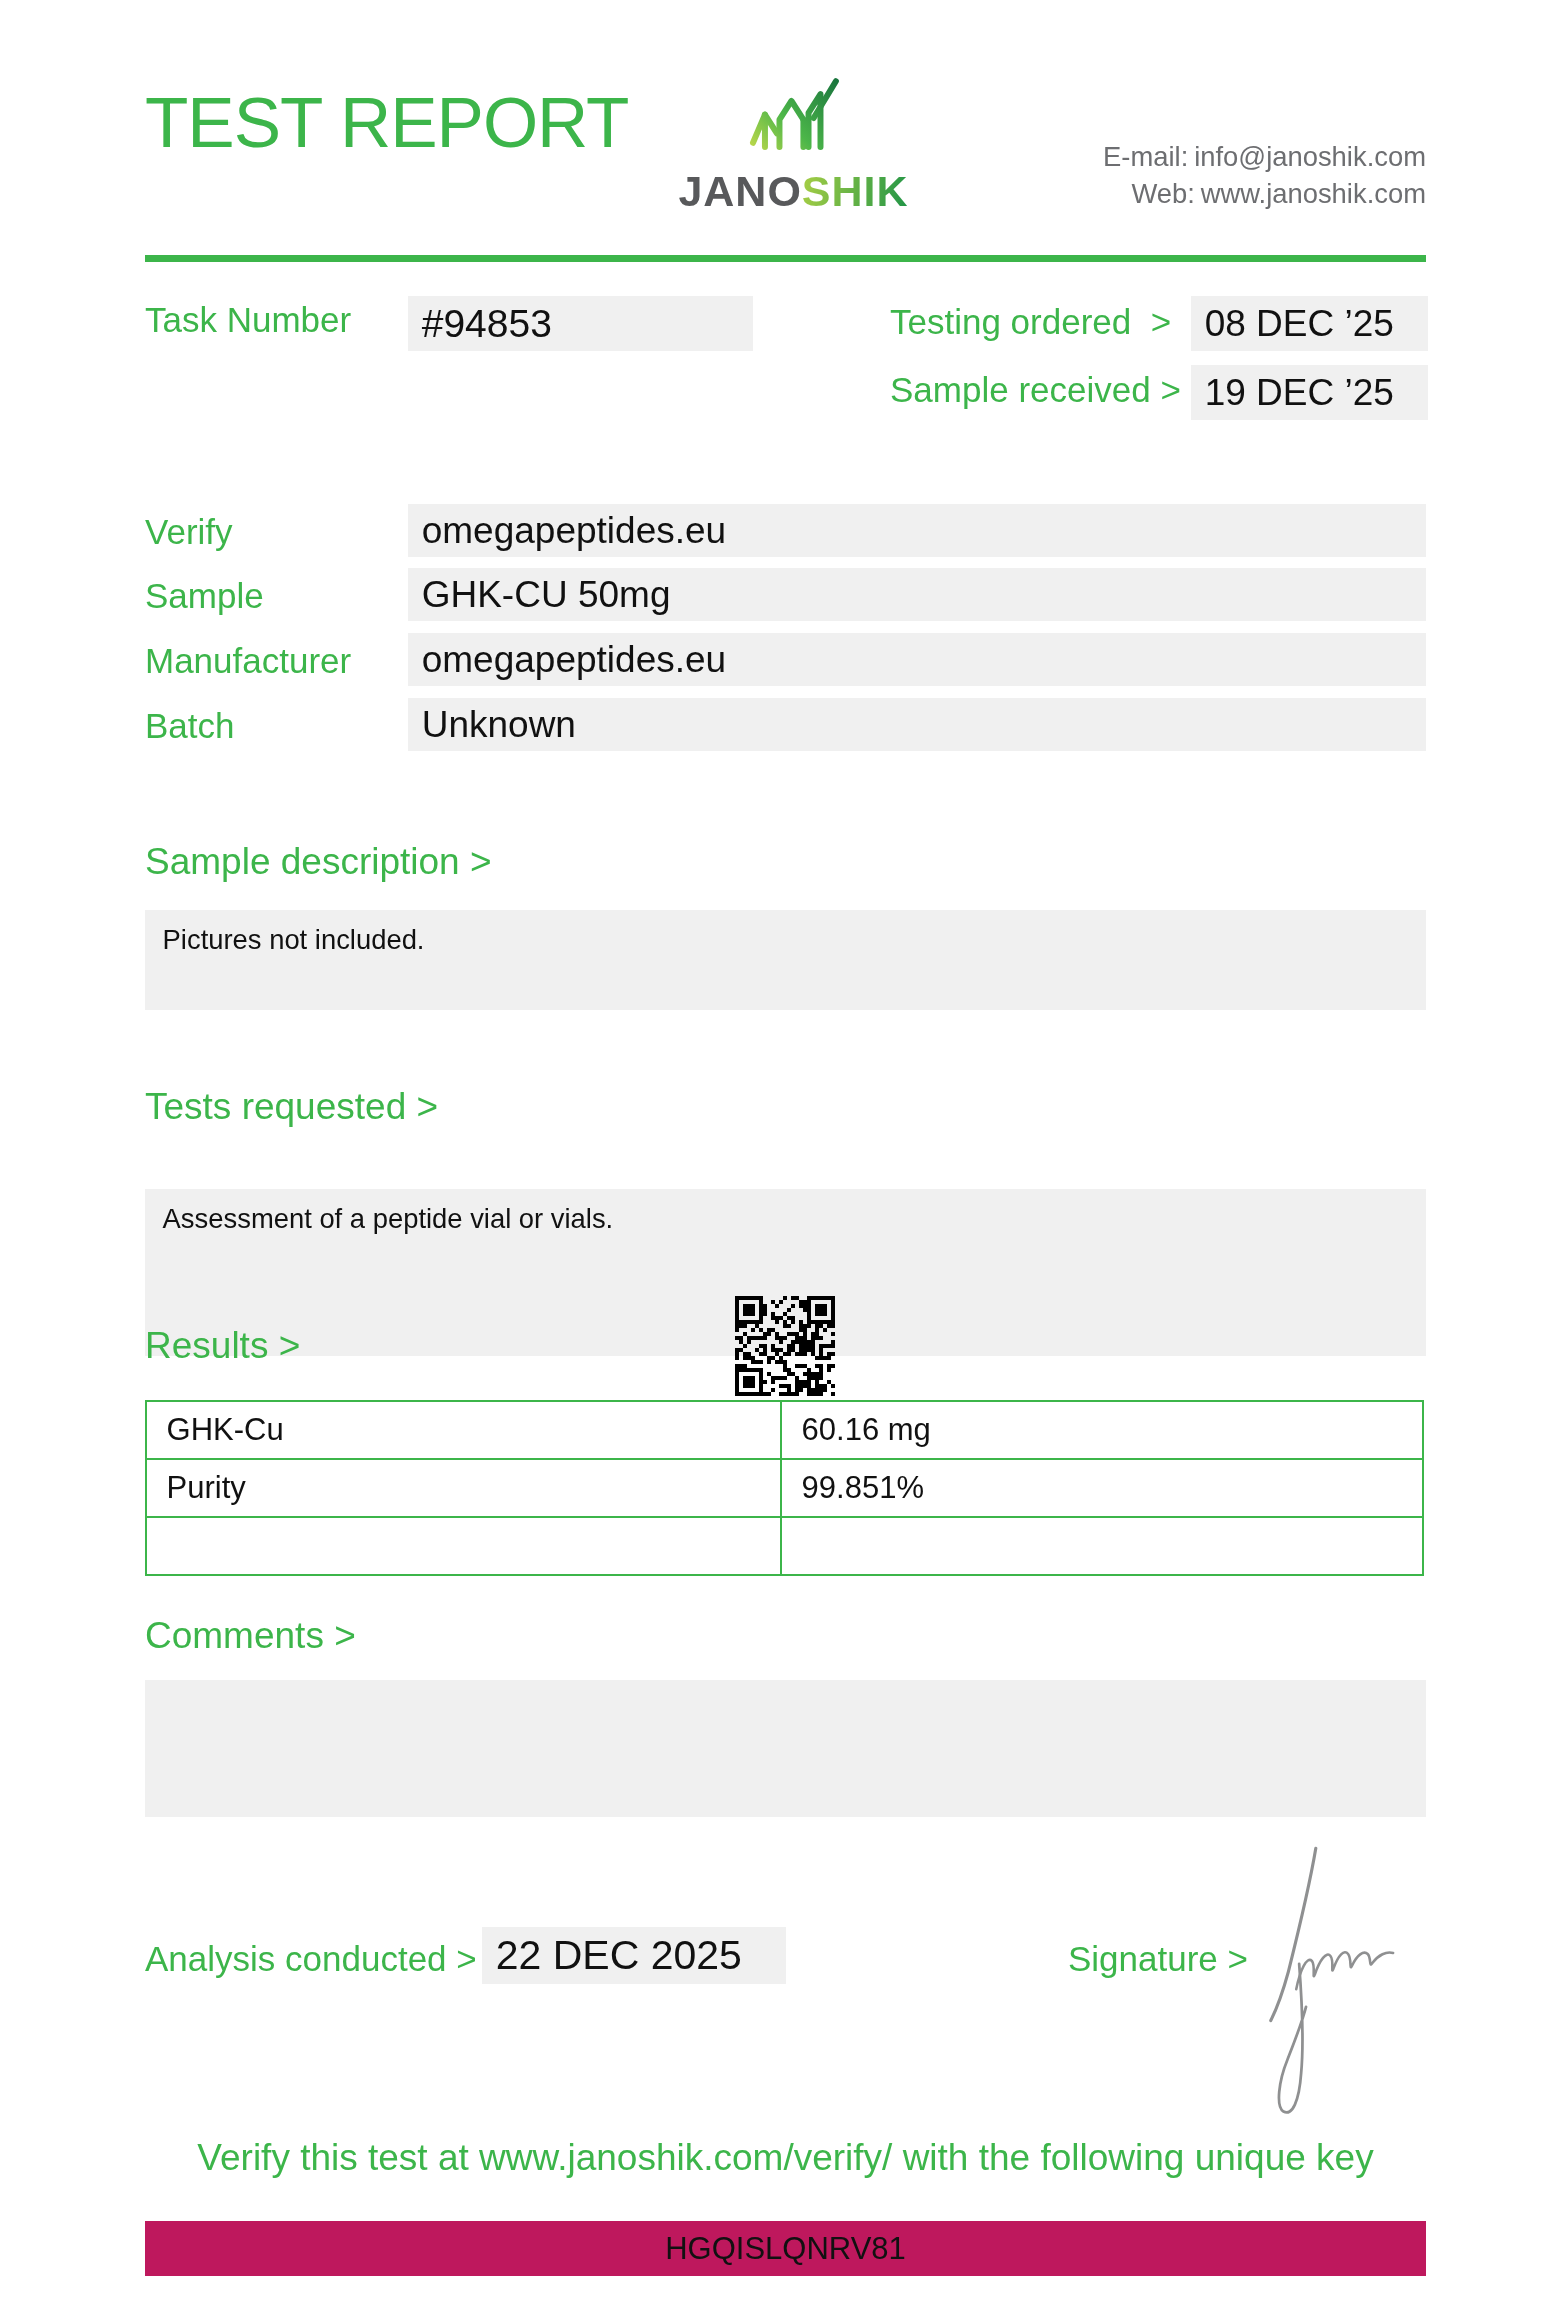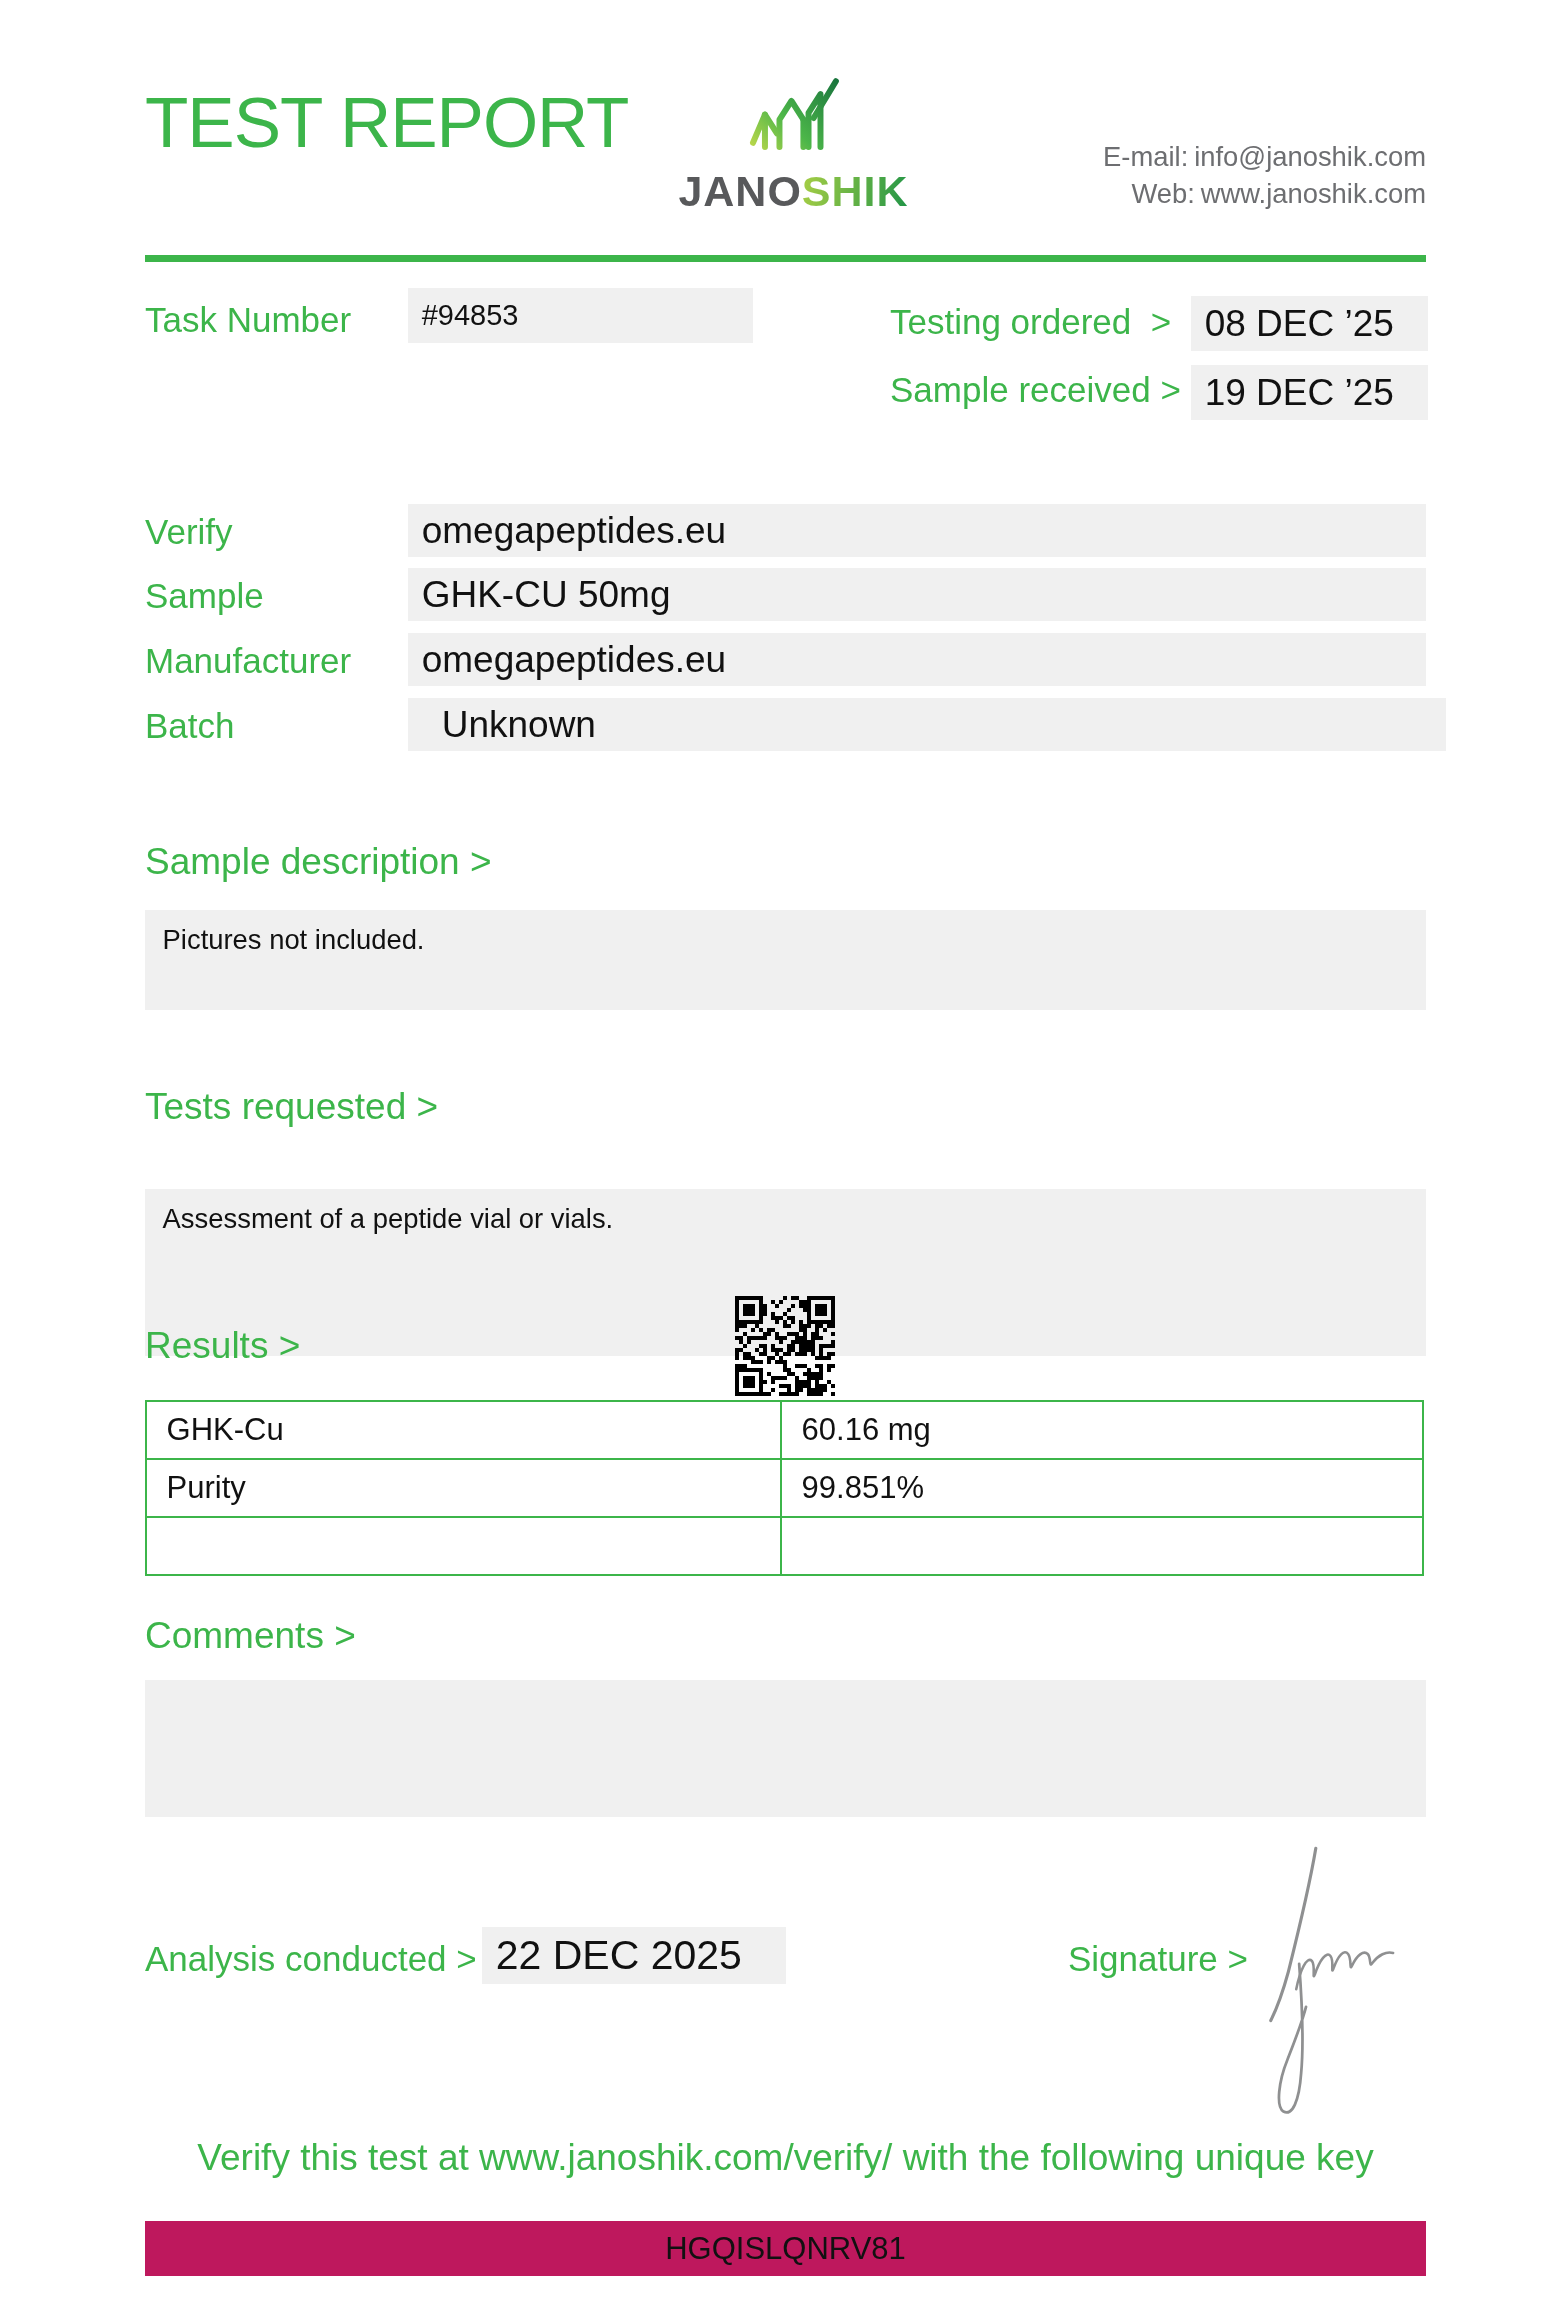--- a/index.html
+++ b/index.html
@@ -20,21 +20,21 @@
   .contact .lbl{margin-right:5.9px;}
   .rule{position:absolute;left:145px;top:255px;width:1281px;height:6.9px;background:#3cb54a;}
 
   
   .glabel{position:absolute;color:#3cb54a;font-size:35px;white-space:nowrap;}
   .gbox{position:absolute;background:#f0f0f0;}
   .gbox .val{display:block;padding-left:13.7px;white-space:nowrap;}
   .heading{position:absolute;left:145px;color:#3cb54a;font-size:37px;white-space:nowrap;}
 
   
-  .task-num-box{left:408px;top:288px;width:345px;height:55px;font-size:29px;line-height:55px;}
+  .task-num-box{left:408px;top:296px;width:345px;height:55px;font-size:39px;line-height:55px;}
   .date-box{left:1191px;width:237px;height:55px;font-size:37px;line-height:55px;}
   .chev{color:#3cb54a;}
 
   
   .info-label{left:145px;font-size:35px;}
   .info-box{left:408px;width:1018px;height:53px;font-size:37px;line-height:53px;}
 
   
   .bigbox{position:absolute;left:145px;width:1281px;background:#f0f0f0;font-size:27.4px;color:#111;}
   .bigbox .inner{padding:13.7px 17.6px;}
@@ -126,21 +126,21 @@
   <div class="gbox info-box" style="top:568px;">
       <span class="val">GHK-CU 50mg</span>
     </div>
 
   <div class="glabel info-label" style="top:641px;">Manufacturer</div>
   <div class="gbox info-box" style="top:633px;">
       <span class="val">omegapeptides.eu</span>
     </div>
 
   <div class="glabel info-label" style="top:706px;">Batch</div>
-  <div class="gbox info-box" style="top:698px;padding-left:20px;">
+  <div class="gbox info-box" style="top:698px;">
       <span class="val">Unknown</span>
     </div>
 
   <div class="heading" style="top:841px;">Sample description &gt;</div>
   <div class="bigbox" style="top:910px;height:100px;">
     <div class="inner">Pictures not included.</div>
   </div>
 
   <div class="heading" style="top:1086px;">Tests requested &gt;</div>
   <div class="bigbox" style="top:1189px;height:167px;">

